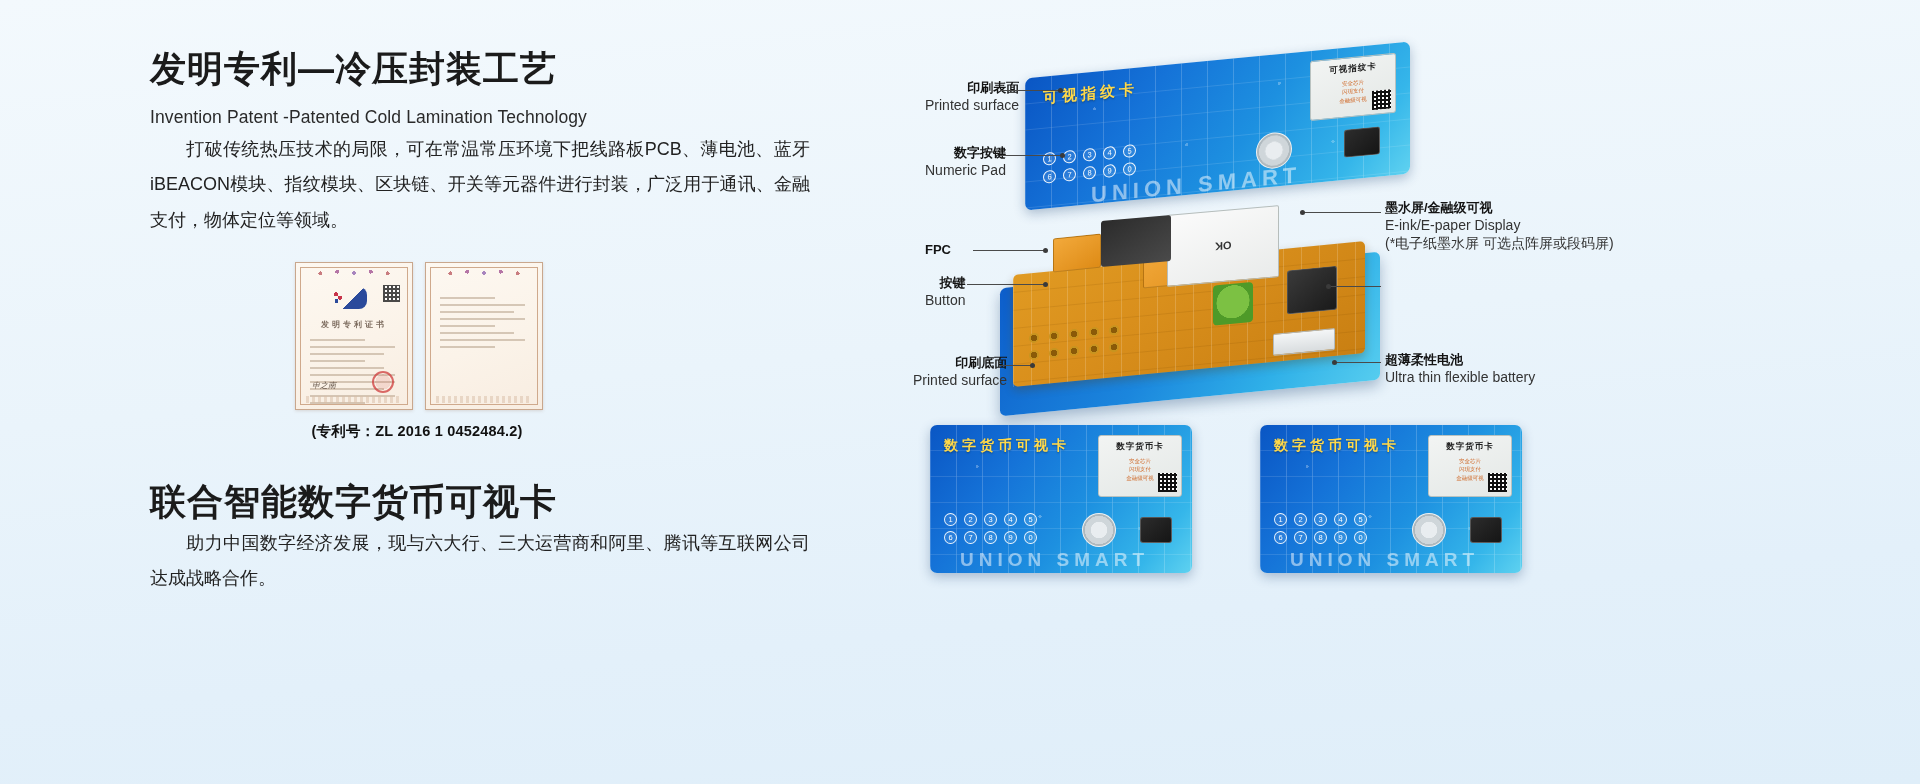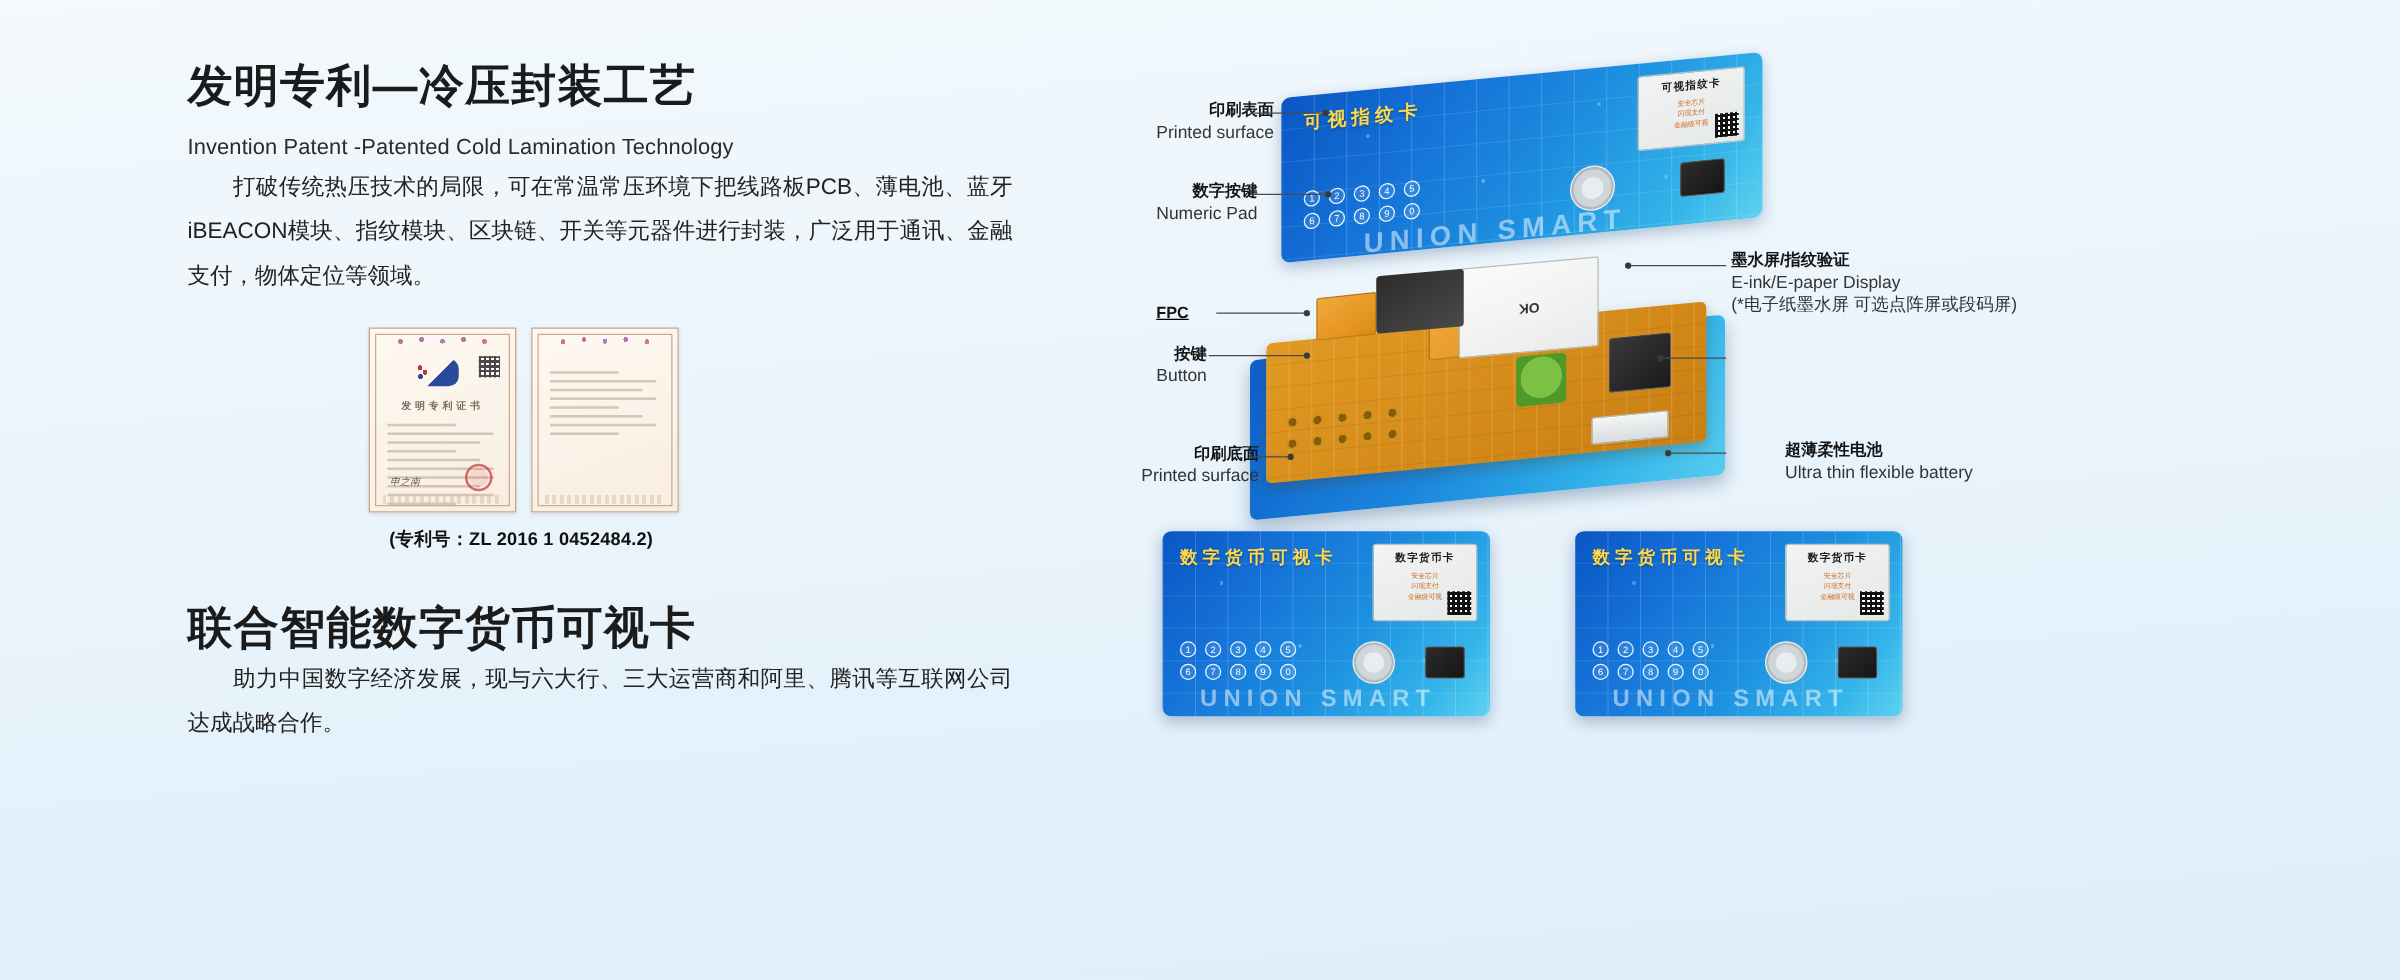--- a/index.html
+++ b/index.html
@@ -354,46 +354,46 @@
     </div>
     <div class="lead to-right" style="left:95px; top:50px; width:60px;"></div>
 
     <div class="cal l" style="left:20px; top:105px;">
       <div class="cn">数字按键</div>
       <div class="en">Numeric Pad</div>
     </div>
     <div class="lead to-right" style="left:95px; top:115px; width:62px;"></div>
 
     <div class="cal r" style="left:480px; top:160px; width:220px;">
-      <div class="cn">墨水屏/指纹验证</div>
+      <div class="cn">墨水屏/金融级可视</div>
       <div class="en">E-ink/E-paper Display</div>
       <div class="en">(*电子纸墨水屏 可选点阵屏或段码屏)</div>
     </div>
     <div class="lead to-left" style="left:398px; top:172px; width:78px;"></div>
 
-    <div class="cal l" style="left:20px; top:202px;text-decoration:underline;">
+    <div class="cal l" style="left:20px; top:202px;">
       <div class="cn">FPC</div>
     </div>
     <div class="lead to-right" style="left:68px; top:210px; width:72px;"></div>
 
     <div class="cal l" style="left:20px; top:235px;">
       <div class="cn">按键</div>
       <div class="en">Button</div>
     </div>
     <div class="lead to-right" style="left:62px; top:244px; width:78px;"></div>
 
     <div class="lead to-left" style="left:424px; top:246px; width:52px;"></div>
 
     <div class="cal l" style="left:8px; top:315px;">
       <div class="cn">印刷底面</div>
       <div class="en">Printed surface</div>
     </div>
     <div class="lead to-right" style="left:95px; top:325px; width:32px;"></div>
 
-    <div class="cal r" style="left:480px; top:312px; width:210px;margin-left:43px;">
+    <div class="cal r" style="left:480px; top:312px; width:210px;">
       <div class="cn">超薄柔性电池</div>
       <div class="en">Ultra thin flexible battery</div>
     </div>
     <div class="lead to-left" style="left:430px; top:322px; width:46px;"></div>
 
     <div class="card" style="left:25px; top:385px; width:262px; height:148px;">
       <span class="circuit"></span>
       <span class="card-brand" style="left:14px; top:12px; font-size:14px;">数字货币可视卡</span>
       <div class="screen" style="right:10px; top:10px; width:84px; height:62px;">
         <div class="s-title">数字货币卡</div>

